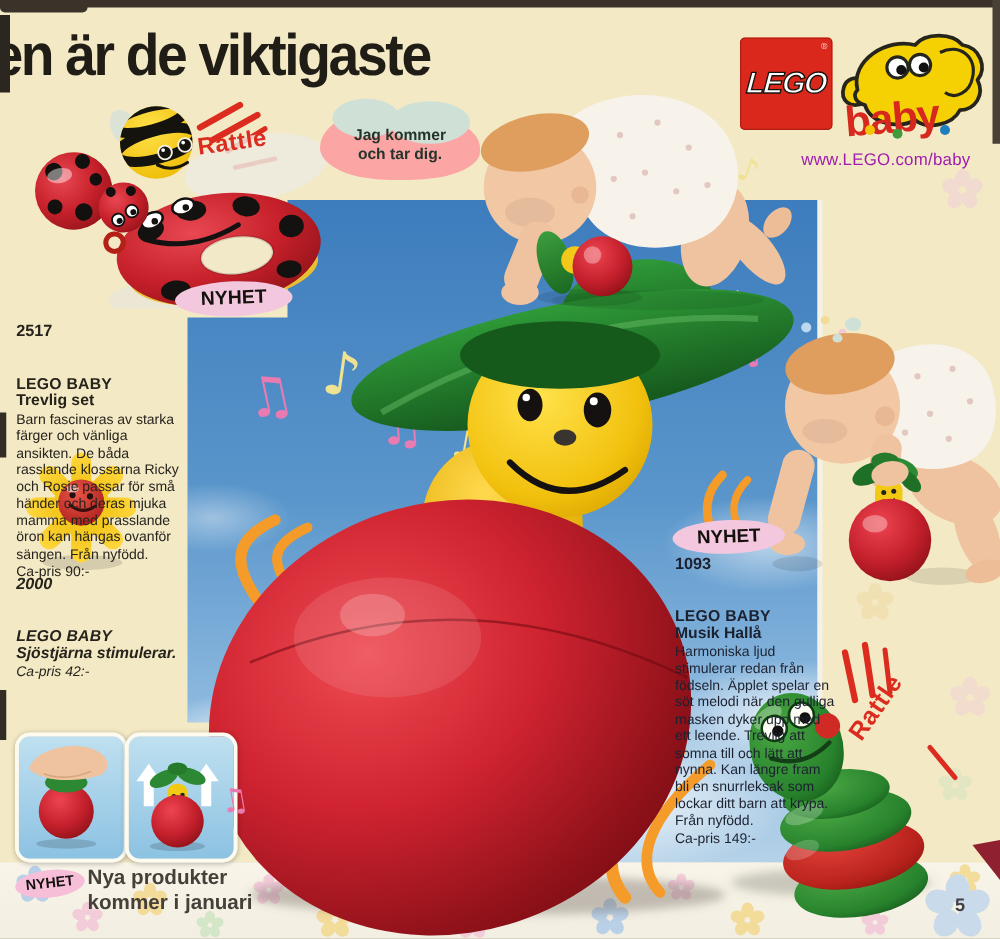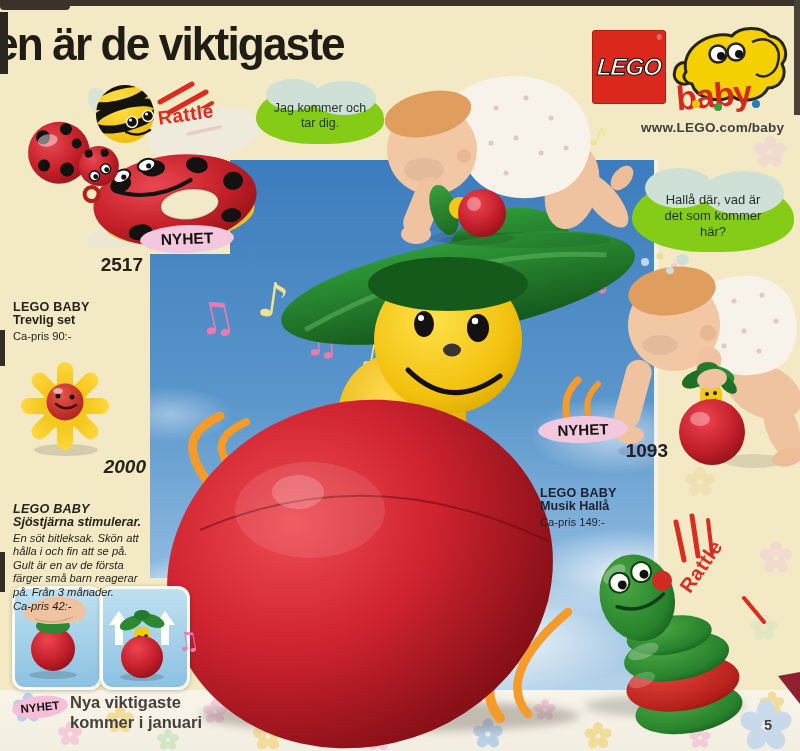--- a/index.html
+++ b/index.html
@@ -33,42 +33,42 @@
 
   .lego-logo{left:592px;top:30px;width:74px;height:74px;background:#da291c;border-radius:4px;
              display:flex;align-items:center;justify-content:center;box-shadow:0 0 0 1px #b01d12 inset;}
   .lego-logo .word{color:#fff;font-weight:900;font-size:24px;font-style:italic;letter-spacing:-1px;
              -webkit-text-stroke:1.1px #17130e;transform:skewX(-4deg);}
   .lego-reg{position:absolute;top:4px;right:4px;font-size:7px;color:#f8d2cb;font-style:normal;}
   .baby-word{left:676px;top:76px;font-size:34px;font-weight:900;color:#d7281e;transform:rotate(-5deg);
              letter-spacing:-1px;}
   .baby-dot{width:8px;height:8px;border-radius:50%;}
 
-  .url{left:641px;top:120px;font-size:13.5px;font-weight:700;color:#404040;letter-spacing:.2px;}
-
-  .bubble{background:#84cc16;display:flex;align-items:center;justify-content:center;text-align:center;
-          font-weight:400;color:#26332b;}
+  .url{left:641px;top:120px;font-size:13.5px;font-weight:400;color:#a21caf;letter-spacing:.2px;}
+
+  .bubble{background:#fca5a5;display:flex;align-items:center;justify-content:center;text-align:center;
+          font-weight:700;color:#26332b;}
   .bubble .bt{position:relative;z-index:2;}
   .bubble:before,.bubble:after{content:"";position:absolute;background:#cfe1d6;border-radius:50%;}
   .bubble:before{width:42%;height:55%;top:-16%;left:8%;}
   .bubble:after{width:50%;height:60%;top:-12%;right:6%;}
   .b1{left:256px;top:88px;width:128px;height:56px;border-radius:42% 58% 50% 50%/62% 62% 46% 52%;
       font-size:12.5px;line-height:15px;}
   .b2{left:632px;top:180px;width:162px;height:72px;border-radius:46% 54% 50% 50%/60% 60% 48% 52%;
       font-size:13px;line-height:16px;}
   .btail{background:#cfe1d6;border-radius:50%;}
 
   .nyhet{background:#f3c7de;border-radius:50%;font-weight:800;display:flex;align-items:center;
          justify-content:center;color:#15120e;}
   .ny1{left:140px;top:225px;width:94px;height:28px;font-size:15.5px;transform:rotate(-2deg);}
   .ny2{left:538px;top:416px;width:90px;height:27px;font-size:15px;transform:rotate(-2deg);}
   .ny3{left:12px;top:696px;width:56px;height:22px;font-size:11.5px;transform:rotate(-6deg);background:#f6bed8;}
 
   .prod{font-size:11.2px;line-height:13.5px;color:#26231d;}
-  .prod .pid{font-weight:800;font-size:19px;text-align:right;}
+  .prod .pid{font-weight:800;font-size:13px;}
   .prod .pbrand{font-weight:800;font-size:12.6px;letter-spacing:.2px;margin-top:29px;}
   .prod .pname{font-weight:800;font-size:12.6px;margin-bottom:2px;}
   .prod .pprice{margin-top:1px;}
   .p1{left:13px;top:258px;width:130px;}
   .p2{left:13px;top:460px;width:133px;font-style:italic;}
   .p3{left:540px;top:444px;width:128px;color:#1c2130;}
 
   .rattle{color:#dc2b1f;font-weight:900;font-size:19px;letter-spacing:.5px;white-space:nowrap;}
   .r1{left:158px;top:104px;transform:rotate(-8deg);}
   .r2{left:694px;top:574px;transform:rotate(-55deg);transform-origin:0 100%;font-size:20px;}
@@ -481,54 +481,52 @@
   </svg>
   <span class="abs baby-word">baby</span>
   <span class="abs baby-dot" style="left:692px;top:100px;background:#f2c500;"></span>
   <span class="abs baby-dot" style="left:714px;top:103px;background:#3e9c3a;"></span>
   <span class="abs baby-dot" style="left:752px;top:100px;background:#1d7fc0;"></span>
   <div class="abs url">www.LEGO.com/baby</div>
 
   <div class="abs bubble b1">
     <span class="bt" style="width:96px;">Jag kommer och tar dig.</span>
   </div>
-  <div class="abs bubble b2">
-    <span class="bt" style="width:112px;">Hallå där, vad är det som kommer här?</span>
-  </div>
   <div class="abs btail" style="left:676px;top:254px;width:13px;height:11px;"></div>
   <div class="abs btail" style="left:666px;top:267px;width:8px;height:7px;"></div>
 
   <span class="abs rattle r1">Rattle</span>
   <span class="abs rattle r2">Rattle</span>
 
   <div class="abs nyhet ny1">NYHET</div>
   <div class="abs nyhet ny2">NYHET</div>
 
   <div class="abs prod p1">
     <div class="pid">2517</div>
     <div class="pbrand">LEGO BABY</div>
     <div class="pname">Trevlig set</div>
+    <div class="pdesc">Barn fascineras av starka färger och vänliga ansikten. De båda rasslande klossarna Ricky och Rosie passar för små händer och deras mjuka mamma med prasslande öron kan hängas ovanför sängen. Från nyfödd.</div>
     <div class="pprice">Ca-pris 90:-</div>
   </div>
   <div class="abs prod p2">
     <div class="pid">2000</div>
     <div class="pbrand">LEGO BABY</div>
     <div class="pname">Sjöstjärna stimulerar.</div>
-    <div class="pdesc">En söt bitleksak. Skön att hålla i och fin att se på. Gult är en av de första färger små barn reagerar på. Från 3 månader.</div>
     <div class="pprice">Ca-pris 42:-</div>
   </div>
   <div class="abs prod p3">
     <div class="pid">1093</div>
     <div class="pbrand">LEGO BABY</div>
     <div class="pname">Musik Hallå</div>
+    <div class="pdesc">Harmoniska ljud stimulerar redan från födseln. Äpplet spelar en söt melodi när den gulliga masken dyker upp med ett leende. Trevlig att somna till och lätt att nynna. Kan längre fram bli en snurrleksak som lockar ditt barn att krypa. Från nyfödd.</div>
     <div class="pprice">Ca-pris 149:-</div>
   </div>
 
   <div class="abs nyhet ny3">NYHET</div>
-  <div class="abs ftext">Nya viktigaste kommer i januari</div>
+  <div class="abs ftext">Nya produkter kommer i januari</div>
   <div class="abs page5">5</div>
 
   <div class="abs scan-top"></div>
   <div class="abs scan-top2"></div>
   <div class="abs scan-right"></div>
   <div class="abs scan-l1"></div>
   <div class="abs scan-l2"></div>
   <div class="abs scan-l3"></div>
 
 </div>

